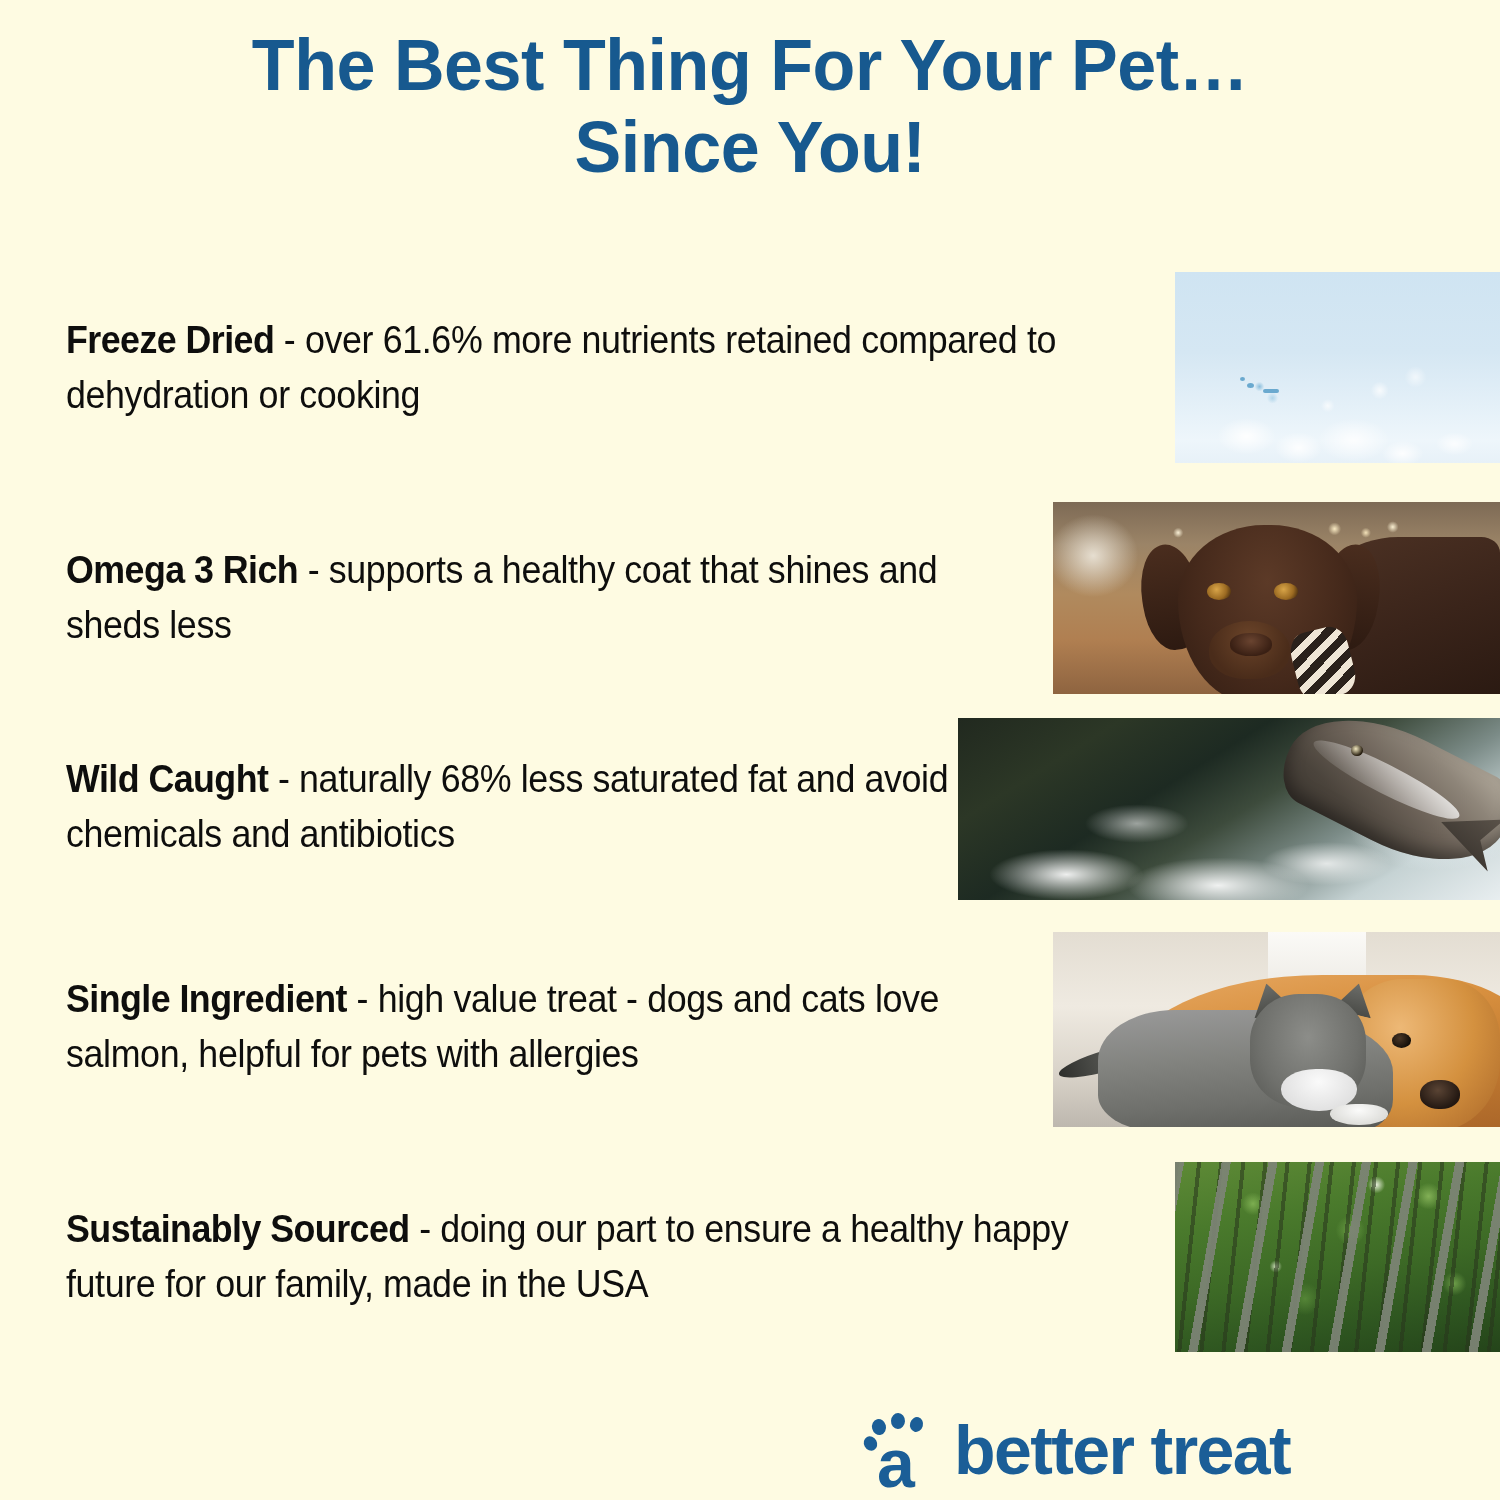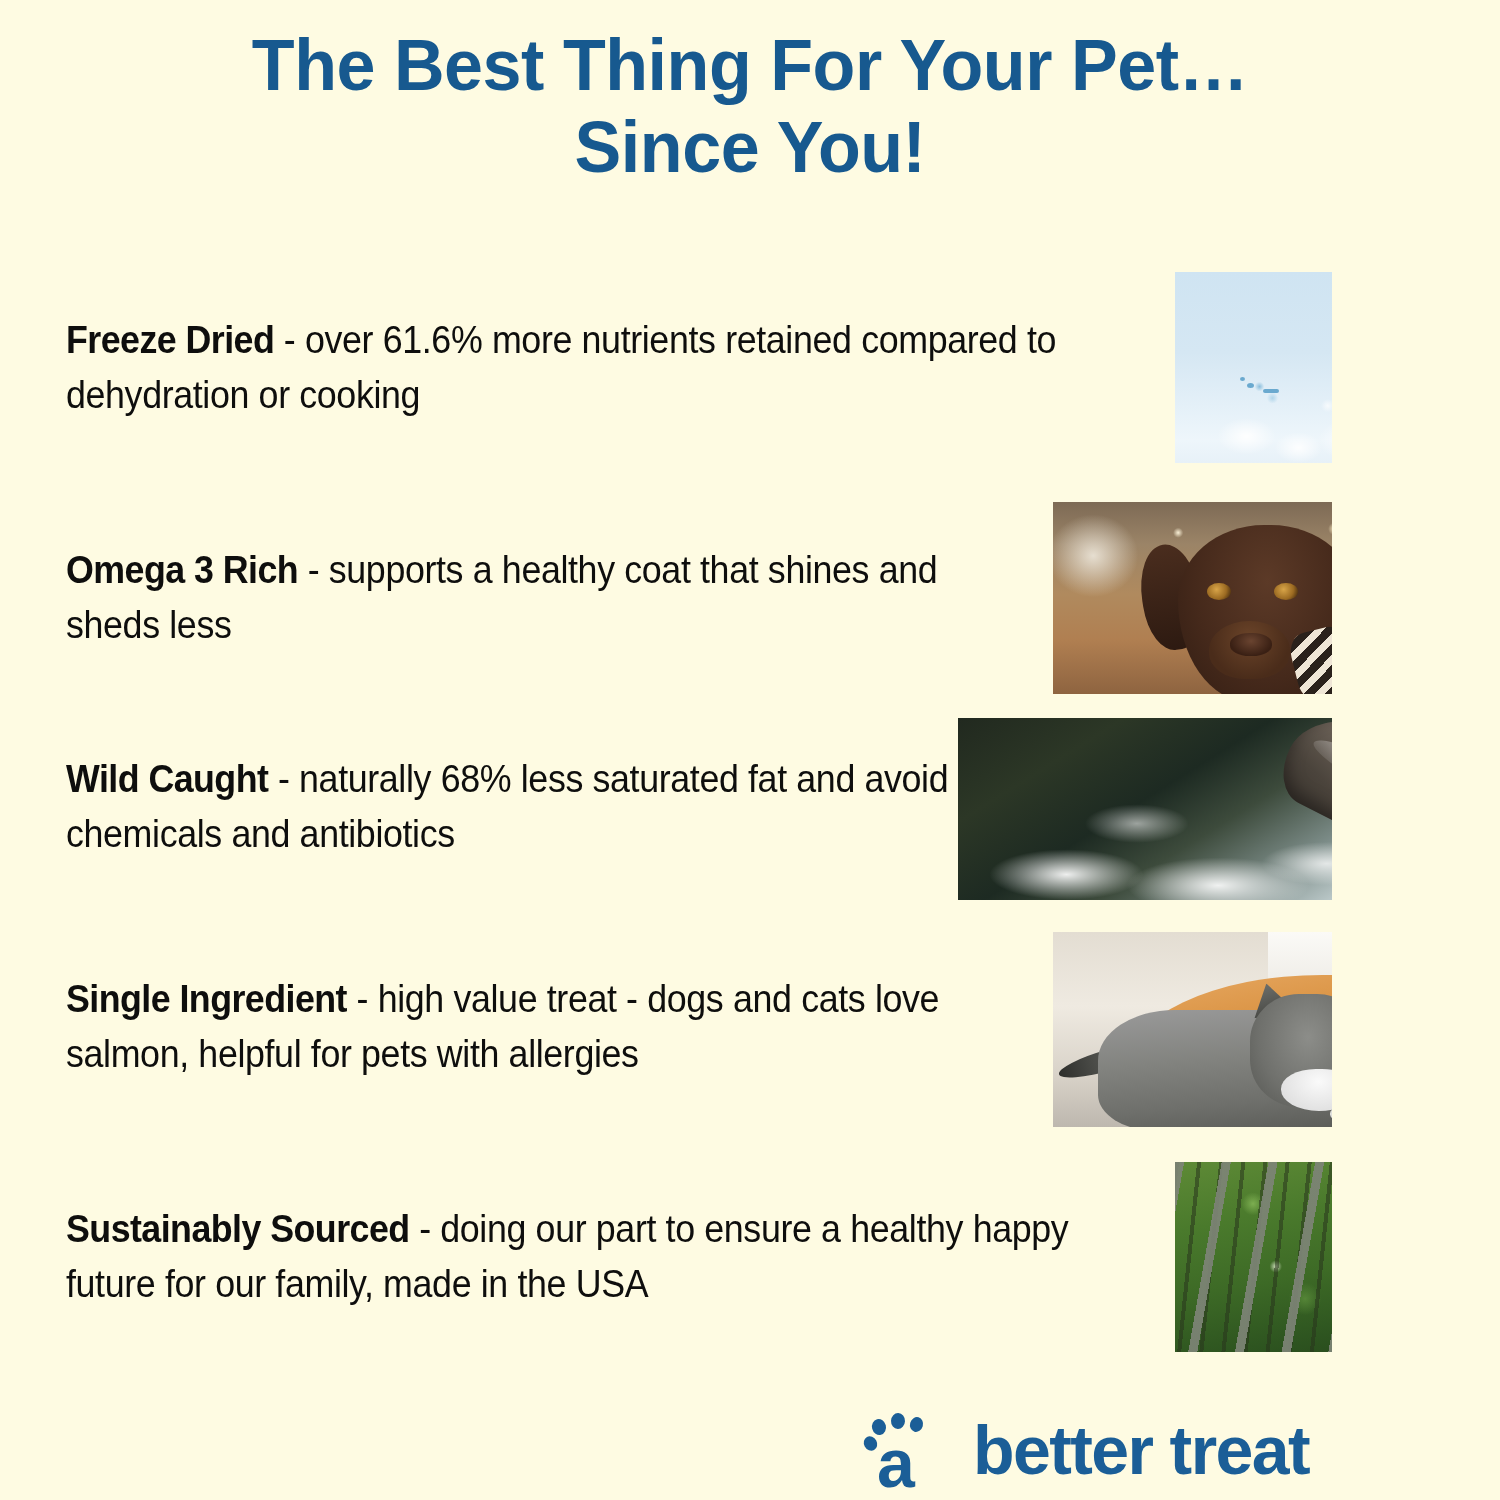--- a/index.html
+++ b/index.html
@@ -11,21 +11,21 @@
     width: 1500px;
     height: 1500px;
     background: #FEFBE2;
     font-family: "Liberation Sans", sans-serif;
     overflow: hidden;
     position: relative;
   }
 
   .canvas {
     position: relative;
-    width: 1332px;
+    width: 1500px;
     height: 1500px;
     background: #FEFBE2;
     overflow: hidden;
   }
 
   
   .headline {
     position: absolute;
     left: 0;
     top: 28px;
@@ -328,21 +328,21 @@
     color: #1B5E97;
     letter-spacing: -1px;
   }
   .logo-word {
     font-family: "Liberation Sans", sans-serif;
     font-weight: 700;
     font-size: 68px;
     line-height: 1;
     color: #1B5E97;
     letter-spacing: -1.6px;
-    margin-left: 35px;
+    margin-left: 16px;
     padding-bottom: 4px;
   }
 </style>
 </head>
 <body>
 
 <div class="canvas">
 
   <div class="headline">
     <span class="l1">The Best Thing For Your Pet…</span>

